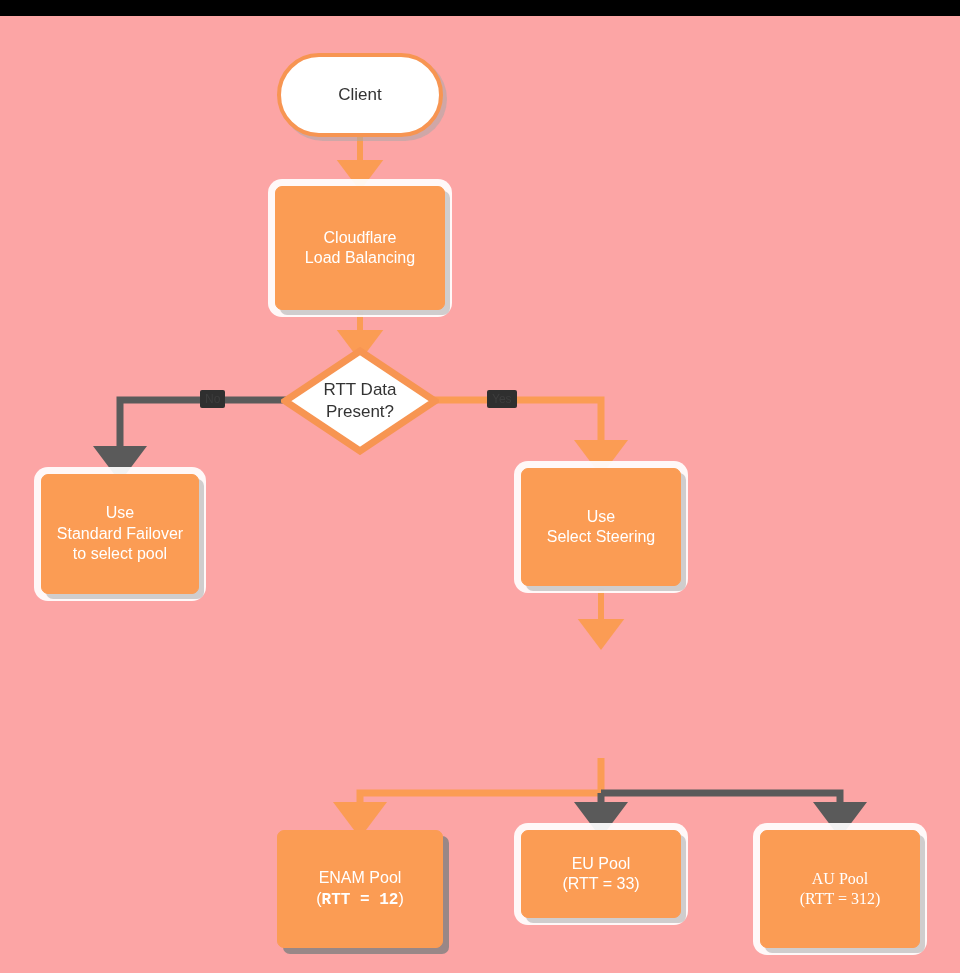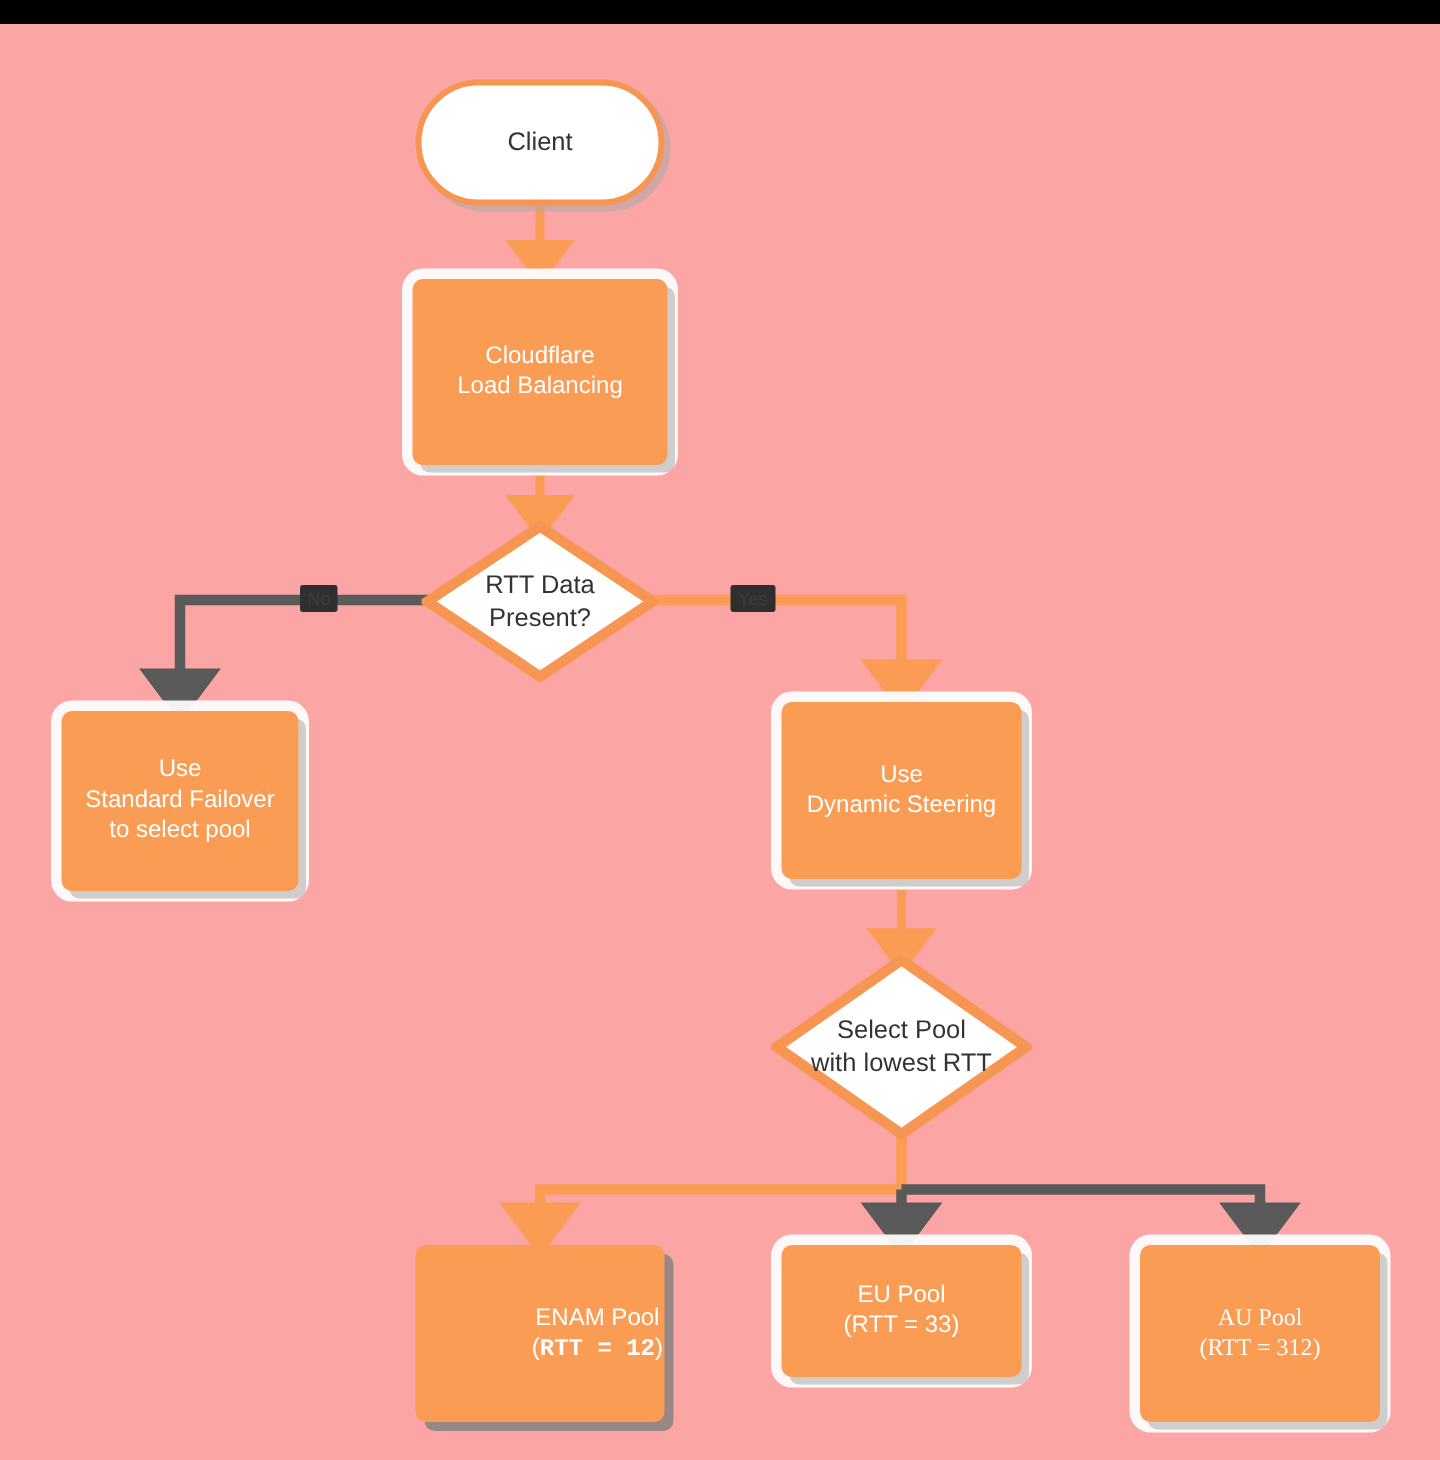--- a/index.html
+++ b/index.html
@@ -48,21 +48,20 @@
     background: #fb9c54;
     border: 1px solid #fb9c54;
     border-radius: 7px;
     color: #ffffff;
     font-size: 16px;
     box-shadow: 5px 5px 0 0 rgba(170,170,170,0.55),
                 0 0 0 7px rgba(255,255,255,0.92);
   }
   .n-process.shadow-gray {
     box-shadow: 6px 6px 0 0 rgba(128,128,128,0.8);
-    justify-content: flex-end;
   }
   
   .n-decision {
     background: transparent;
     color: #333333;
     font-size: 17px;
   }
   .n-decision .dia {
     position: absolute;
     left: 0; top: 0;
@@ -147,33 +146,24 @@
     <div>
       <div>Use</div>
       <div>Standard Failover</div>
       <div>to select pool</div>
     </div>
   </div>
 
   <div class="node n-process" style="left:521px; top:452px; width:160px; height:118px;">
     <div>
       <div>Use</div>
-      <div>Dynamic Steering</div>
+      <div>Select Steering</div>
     </div>
   </div>
 
-  <div class="node n-decision" style="left:514px; top:620px; width:174px; height:124px;">
-    <svg class="dia" viewBox="0 0 174 124" preserveAspectRatio="none">
-      <polygon points="87,4 170,62 87,120 4,62" fill="#ffffff" stroke="#f79552" stroke-width="7"></polygon>
-    </svg>
-    <div class="dlabel">
-      <div>Select Pool</div>
-      <div>with lowest RTT</div>
-    </div>
-  </div>
 
   <div class="node n-process shadow-gray" style="left:277px; top:814px; width:166px; height:118px;">
     <div>
       <div>ENAM Pool</div>
       <div>
         <span>(</span><span class="bold">RTT = 12</span><span>)</span>
       </div>
     </div>
   </div>
 

